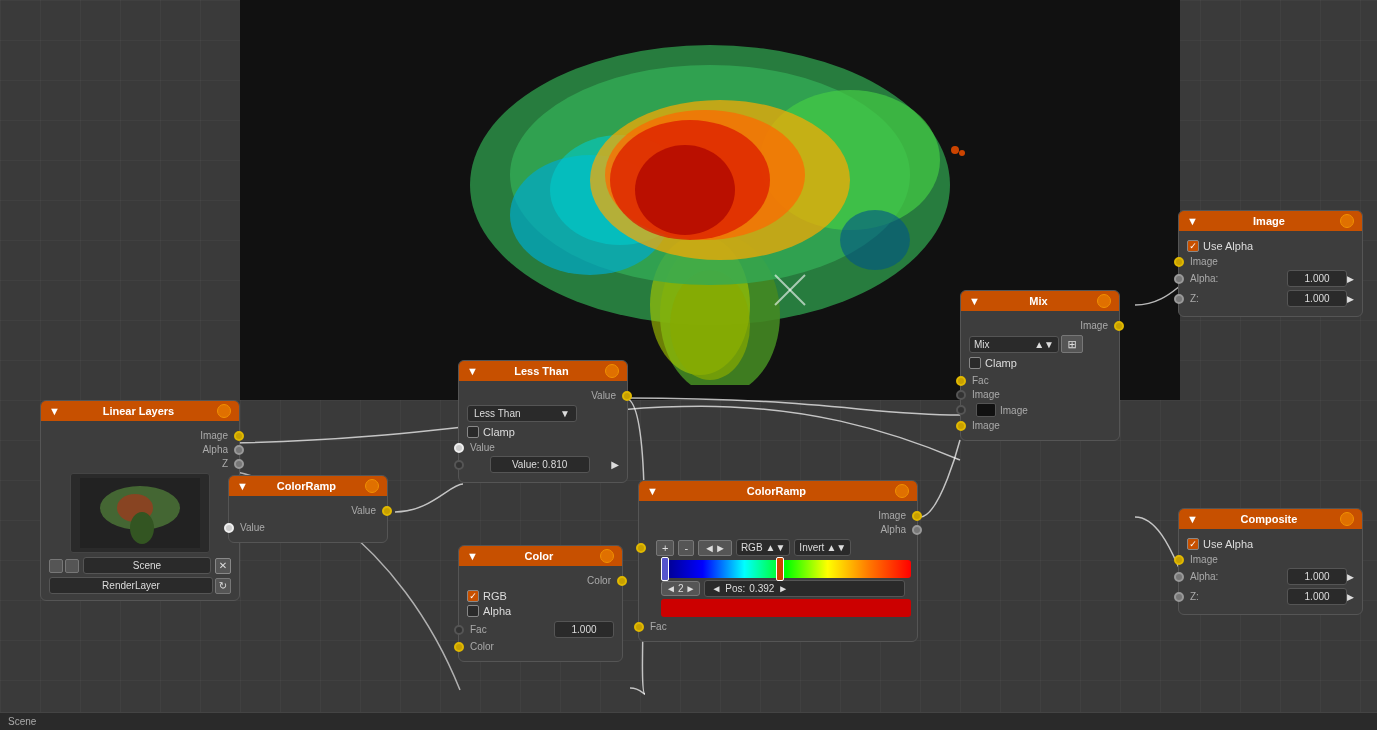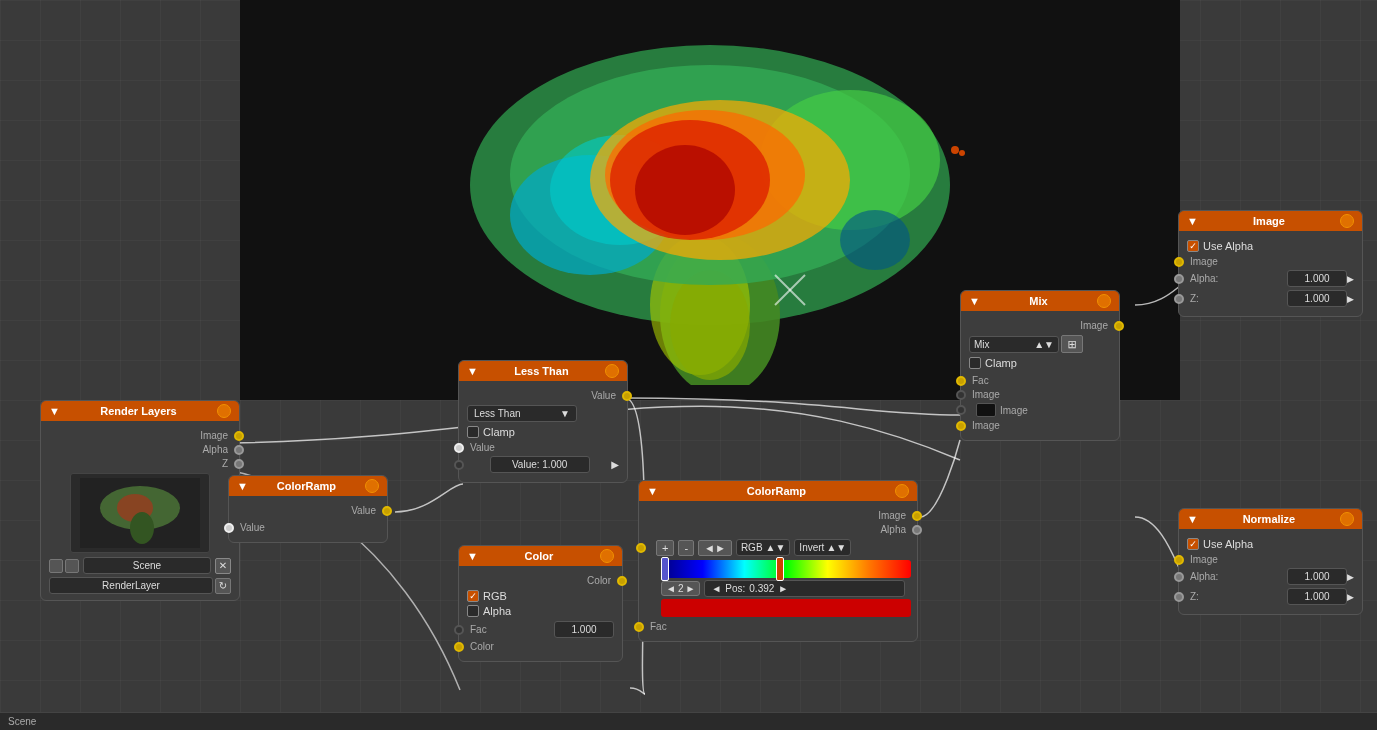--- a/index.html
+++ b/index.html
@@ -298,21 +298,21 @@
     <path d="M 1135 305 C 1165 305, 1180 283, 1185 283" stroke="white" stroke-width="1.5" fill="none" opacity="0.7"></path>
 
     <path d="M 1135 517 C 1165 517, 1180 578, 1185 578" stroke="white" stroke-width="1.5" fill="none" opacity="0.7"></path>
 
     <path d="M 210 469 C 280 469, 400 540, 460 690" stroke="white" stroke-width="1.5" fill="none" opacity="0.6"></path>
   </svg>
 
   <div class="node" style="left:40px; top:400px; width:200px;">
     <div class="node-header">
       <span>▼</span>
-      <span>Render Layers</span>
+      <span>Linear Layers</span>
       <span class="node-header-icon"></span>
     </div>
     <div class="node-body">
       <div class="node-row">
         <span class="field-label" style="text-align:right;">Image</span>
         <span class="socket yellow socket-right"></span>
       </div>
       <div class="node-row">
         <span class="field-label" style="text-align:right;">Alpha</span>
         <span class="socket gray socket-right"></span>
@@ -384,21 +384,21 @@
       <div class="checkbox-row">
         <div class="checkbox"></div>
         <span>Clamp</span>
       </div>
       <div class="node-row" style="margin-top:4px;">
         <span class="socket white socket-left"></span>
         <span class="field-label">Value</span>
       </div>
       <div class="node-row">
         <span class="socket dark socket-left"></span>
-        <div class="field-value" style="width:100px;">Value: 1.000</div>
+        <div class="field-value" style="width:100px;">Value: 0.810</div>
         <span style="font-size:10px;margin-left:2px;">▶</span>
       </div>
     </div>
   </div>
 
   <div class="node" style="left:458px; top:545px; width:165px;">
     <div class="node-header">
       <span>▼</span>
       <span>Color</span>
       <span class="node-header-icon"></span>
@@ -563,21 +563,21 @@
         <span class="field-label">Z:</span>
         <div class="field-value" style="width:55px;">1.000</div>
         <span style="font-size:9px;">▶</span>
       </div>
     </div>
   </div>
 
   <div class="node" style="left:1178px; top:508px; width:185px;">
     <div class="node-header">
       <span>▼</span>
-      <span>Normalize</span>
+      <span>Composite</span>
       <span class="node-header-icon"></span>
     </div>
     <div class="node-body">
       <div class="checkbox-row">
         <div class="checkbox checked"></div>
         <span>Use Alpha</span>
       </div>
       <div class="node-row" style="margin-top:4px;">
         <span class="socket yellow socket-left"></span>
         <span class="field-label">Image</span>

